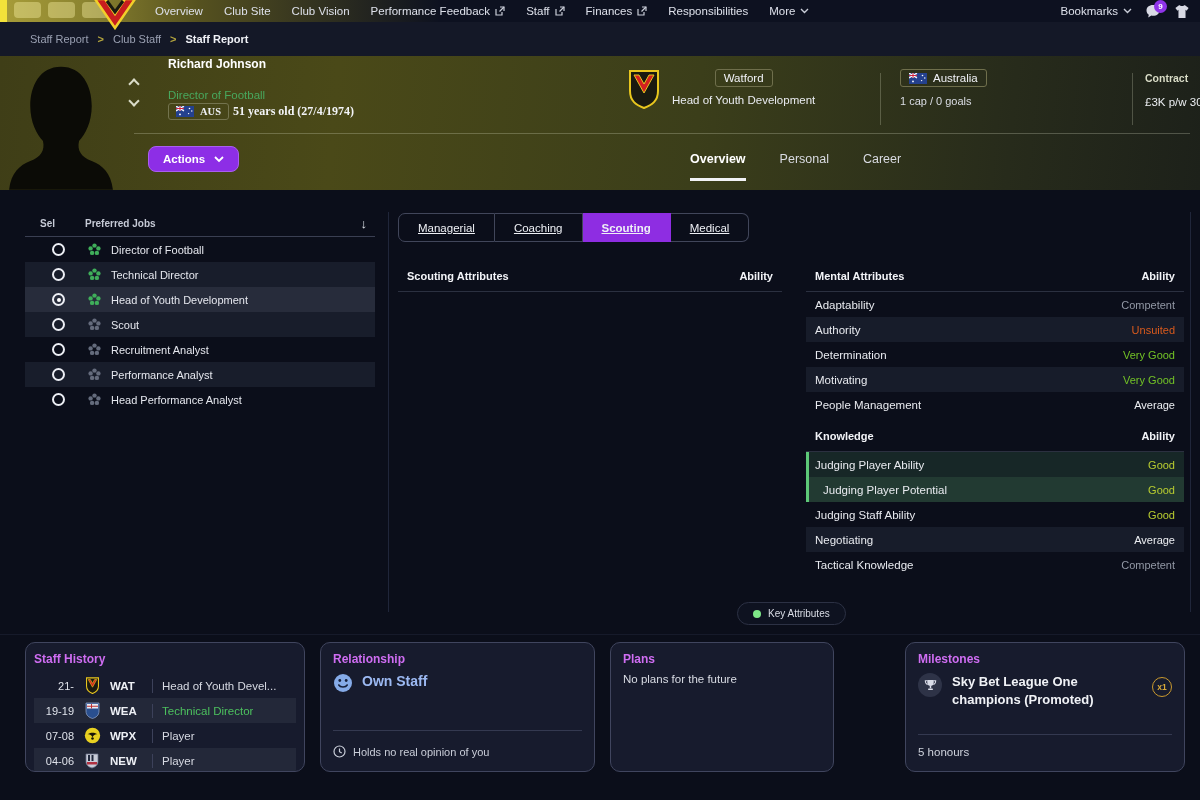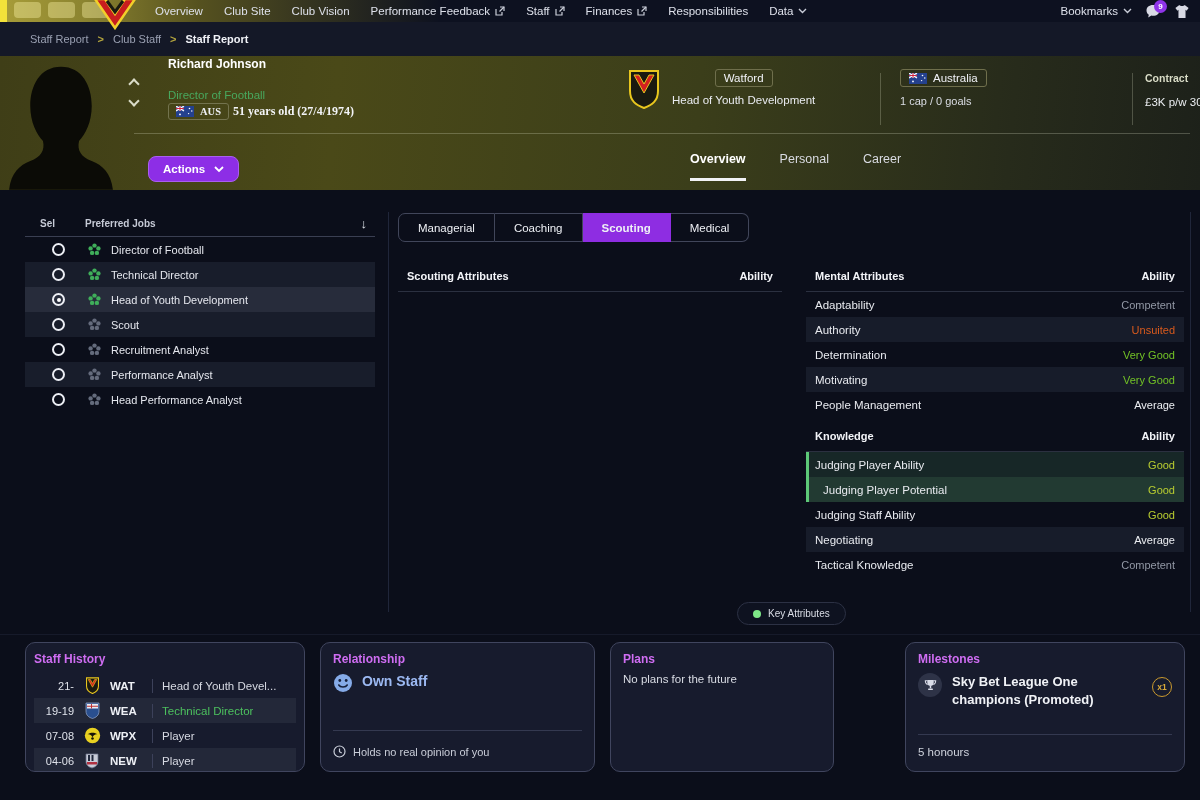--- a/index.html
+++ b/index.html
@@ -35,21 +35,21 @@
   .chev { width:8px; height:8px; border:solid #dadcc9; border-width:0 2px 2px 0; }
   .chev.up { transform:rotate(-135deg); }
   .chev.down { transform:rotate(45deg); }
   .p-name { position:absolute; left:168px; top:1px; font-size:12px; font-weight:bold; color:#ffffff; }
   .p-role { position:absolute; left:168px; top:33px; font-size:11.5px; color:#48a85e; }
   .p-meta { position:absolute; left:168px; top:47px; display:flex; align-items:center; gap:4px;font-family:Liberation Serif, serif; }
   .nat-box { display:flex; align-items:center; gap:6px; border:1px solid #73734e; border-radius:3px; padding:2px 7px;
     font-size:10.5px; font-weight:bold; color:#eceef4; }
   .p-age { font-size:12px; font-weight:bold; color:#f3f4f7; }
   .hdr-divider { position:absolute; left:134px; top:77px; width:1056px; height:1px; background:rgba(232,235,210,0.25); }
-  .actions-btn { position:absolute; left:148px; top:100px; display:flex; align-items:center; gap:9px;
+  .actions-btn { position:absolute; left:148px; top:90px; display:flex; align-items:center; gap:9px;
     background:#8d2ee6; border:1.5px solid #a95ef0; border-radius:8px; padding:6px 14px;
     color:#fff; font-size:11.5px; font-weight:bold; cursor:pointer; }
 
   .club-block { position:absolute; left:628px; top:13px; display:flex; gap:12px; }
   .club-texts { display:flex; flex-direction:column; gap:7px;align-items:center; }
   .name-box { border:1px solid #6f6f4c; border-radius:3px; padding:2px 8px; font-size:11.5px; color:#f0f1f6; width:max-content; }
   .club-role { font-size:11.5px; color:#e9ebf0; }
   .vdiv { position:absolute; top:17px; width:1px; height:52px; background:rgba(222,226,200,0.25); }
   .intl-block { position:absolute; left:900px; top:13px; display:flex; flex-direction:column; gap:8px; }
   .caps { font-size:11px; color:#dadde4; }
@@ -74,21 +74,21 @@
   .job-row { display:flex; align-items:center; height:25px; cursor:pointer; }
   .job-row.zebra { background:#181d2b; }
   .job-row.sel { background:#272c3b; }
   .radio { width:13px; height:13px; border:2px solid #eceef4; border-radius:50%; margin-left:27px; position:relative; }
   .radio.on::after { content:""; position:absolute; left:2.5px; top:2.5px; width:4px; height:4px; border-radius:50%; background:#fff; }
   .job-icon { margin-left:23px; display:flex; }
   .job-label { margin-left:10px; font-size:11px; color:#e5e7ee; }
 
   .seg-tabs { position:absolute; left:398px; top:213px; display:flex; }
   .seg { height:29px; padding:0 19px; display:flex; align-items:center; font-size:11.5px; color:#eef0f5;
-    border:1px solid #41465a; border-left-width:0; cursor:pointer; }
+    border:1px solid #41465a; border-left-width:0; cursor:pointer;text-decoration:underline; }
   .seg:first-child { border-left-width:1px; border-radius:7px 0 0 7px; }
   .seg:last-child { border-radius:0 7px 7px 0; }
   .seg.active { background:#8e2de2; border-color:#8e2de2; font-weight:bold; }
 
   .attr-table { position:absolute; top:264px; }
   .attr-table.scout { left:398px; width:384px; }
   .attr-table.mental { left:806px; width:378px; }
   .t-head { display:flex; justify-content:space-between; align-items:flex-end; padding:6px 9px 9px 9px;
     border-bottom:1px solid #2b3040; font-size:11px; font-weight:bold; color:#f3f4f8; }
   .t-head.second { padding-top:13px; }
@@ -188,21 +188,21 @@
       <svg width="10" height="10" viewBox="0 0 10 10" fill="none" stroke="#c9cdd8" stroke-width="1.2">
           <path d="M1 3v6h6V6"></path>
           <path d="M5 1h4v4"></path>
           <path d="M9 1L4.5 5.5"></path>
         </svg>
       </span>
     <span class="nav-item">
         <span>Responsibilities</span>
       </span>
     <span class="nav-item">
-        <span>Data</span>
+        <span>More</span>
       <svg width="9" height="6" viewBox="0 0 9 6" fill="none" stroke="#c9cdd8" stroke-width="1.4">
           <path d="M1 1l3.5 3.5L8 1"></path>
         </svg>
       </span>
   </div>
   <div class="nav-right">
     <span class="nav-item">
         <span>Bookmarks</span>
       <svg width="9" height="6" viewBox="0 0 9 6" fill="none" stroke="#c9cdd8" stroke-width="1.4">
           <path d="M1 1l3.5 3.5L8 1"></path>

